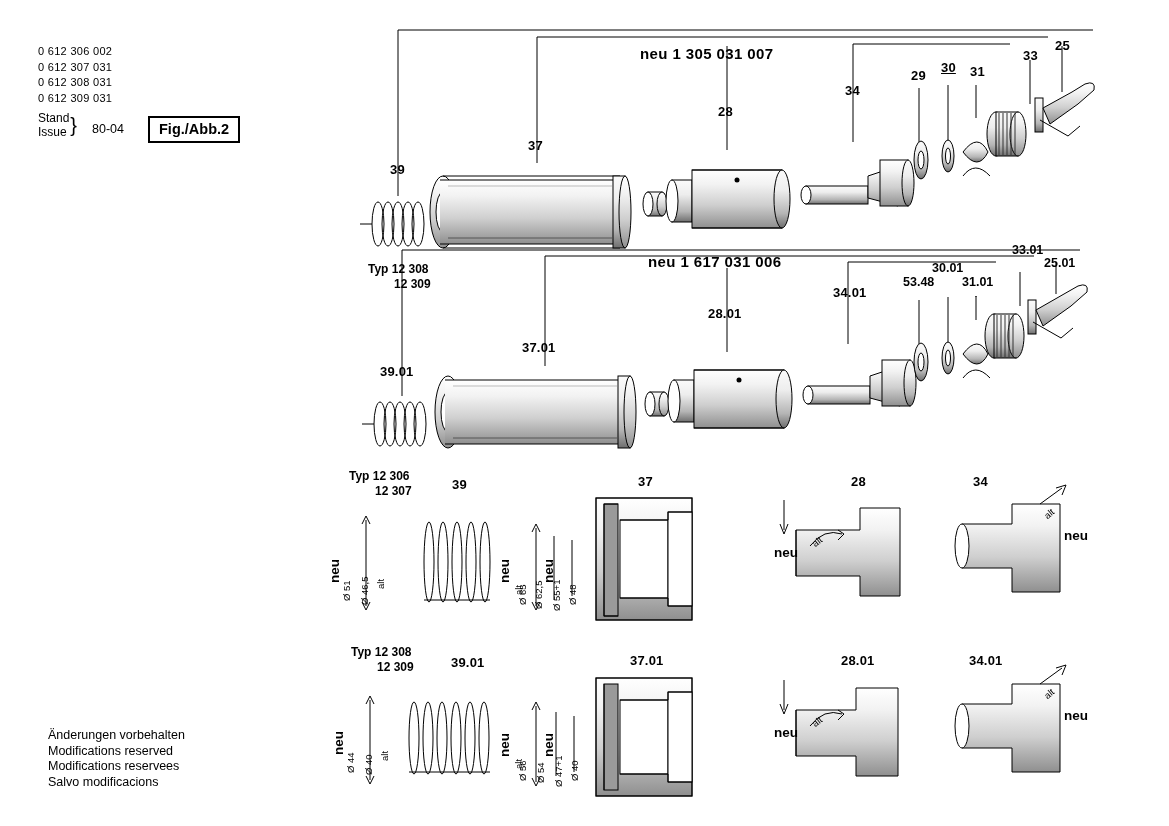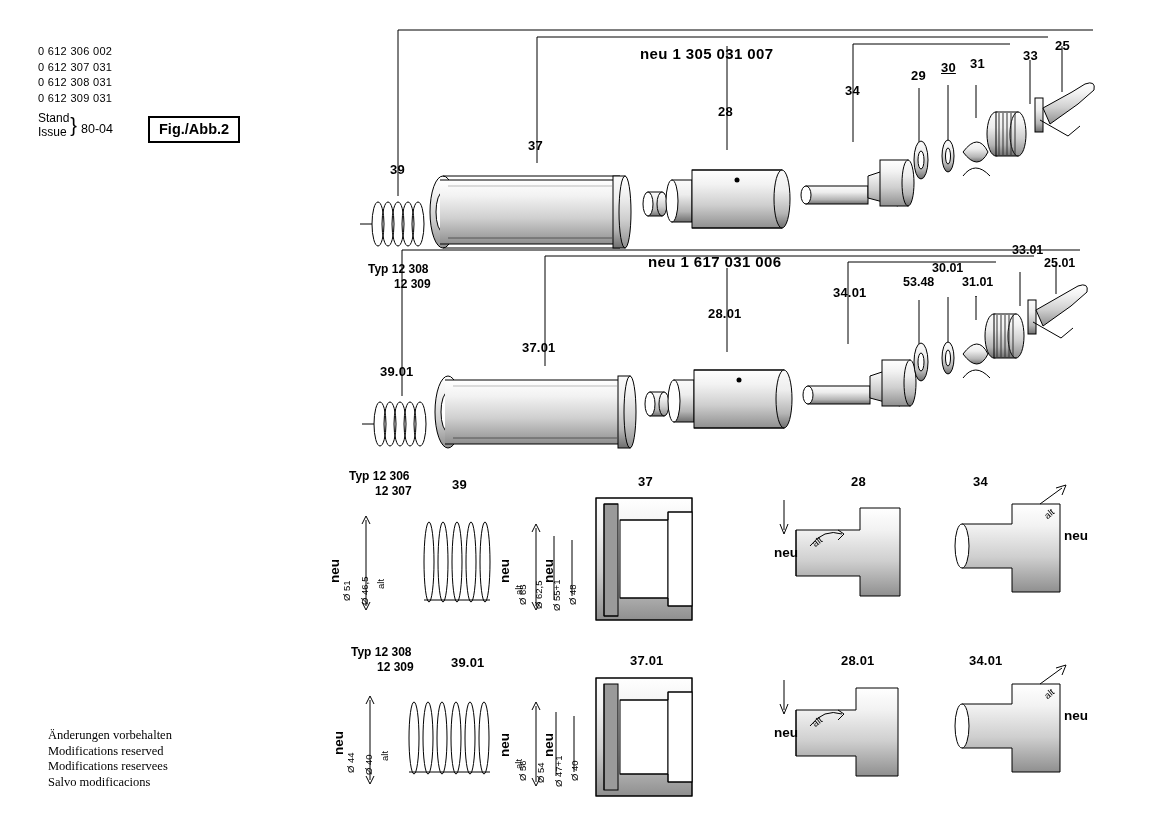--- a/index.html
+++ b/index.html
@@ -34,34 +34,34 @@
     margin: 0 2px 0 1px;
   }
   .stand-rows { display: inline-block; vertical-align: middle; }
   .stand-date {
     display: inline-block;
     vertical-align: middle;
     font-size: 12.5px;
     padding-left: 2px;
     position: relative;
     top: 4px;
+    margin-left: 11px;
   }
   .fig-box {
     left: 148px; top: 116px;
     border: 2px solid #000;
     padding: 3px 9px 4px 9px;
     font-weight: bold;
     font-size: 14.5px;
     background: #fff;
   }
   .footer {
     left: 48px; top: 728px;
     font-size: 12.5px;
     line-height: 15.5px;
-    font-family: Liberation Serif, serif;
   }
   .title-big {
     font-weight: bold;
     font-size: 15px;
     letter-spacing: 0.4px;
   }
   .lbl {
     font-size: 13px;
     font-weight: bold;
     letter-spacing: 0.2px;
@@ -349,21 +349,21 @@
   <div>Salvo modificacions</div>
 </div>
 
 <div class="abs title-big" style="left:640px; top:45px;">neu 1 305 031 007</div>
 <div class="abs lbl" style="left:390px; top:162px;">39</div>
 <div class="abs lbl" style="left:528px; top:138px;">37</div>
 <div class="abs lbl" style="left:718px; top:104px;">28</div>
 <div class="abs lbl" style="left:845px; top:83px;">34</div>
 <div class="abs lbl" style="left:911px; top:68px;">29</div>
 <div class="abs lbl" style="left:941px; top:60px;text-decoration:underline;">30</div>
-<div class="abs lbl" style="left:970px; top:56px;">31</div>
+<div class="abs lbl" style="left:970px; top:64px;">31</div>
 <div class="abs lbl" style="left:1023px; top:48px;">33</div>
 <div class="abs lbl" style="left:1055px; top:38px;">25</div>
 
 <div class="abs typ" style="left:368px; top:262px;">
   <div>Typ 12 308</div>
   <div style="padding-left:26px;">12 309</div>
 </div>
 
 <div class="abs title-big" style="left:648px; top:253px;">neu 1 617 031 006</div>
 <div class="abs lbl" style="left:380px; top:364px;">39.01</div>

